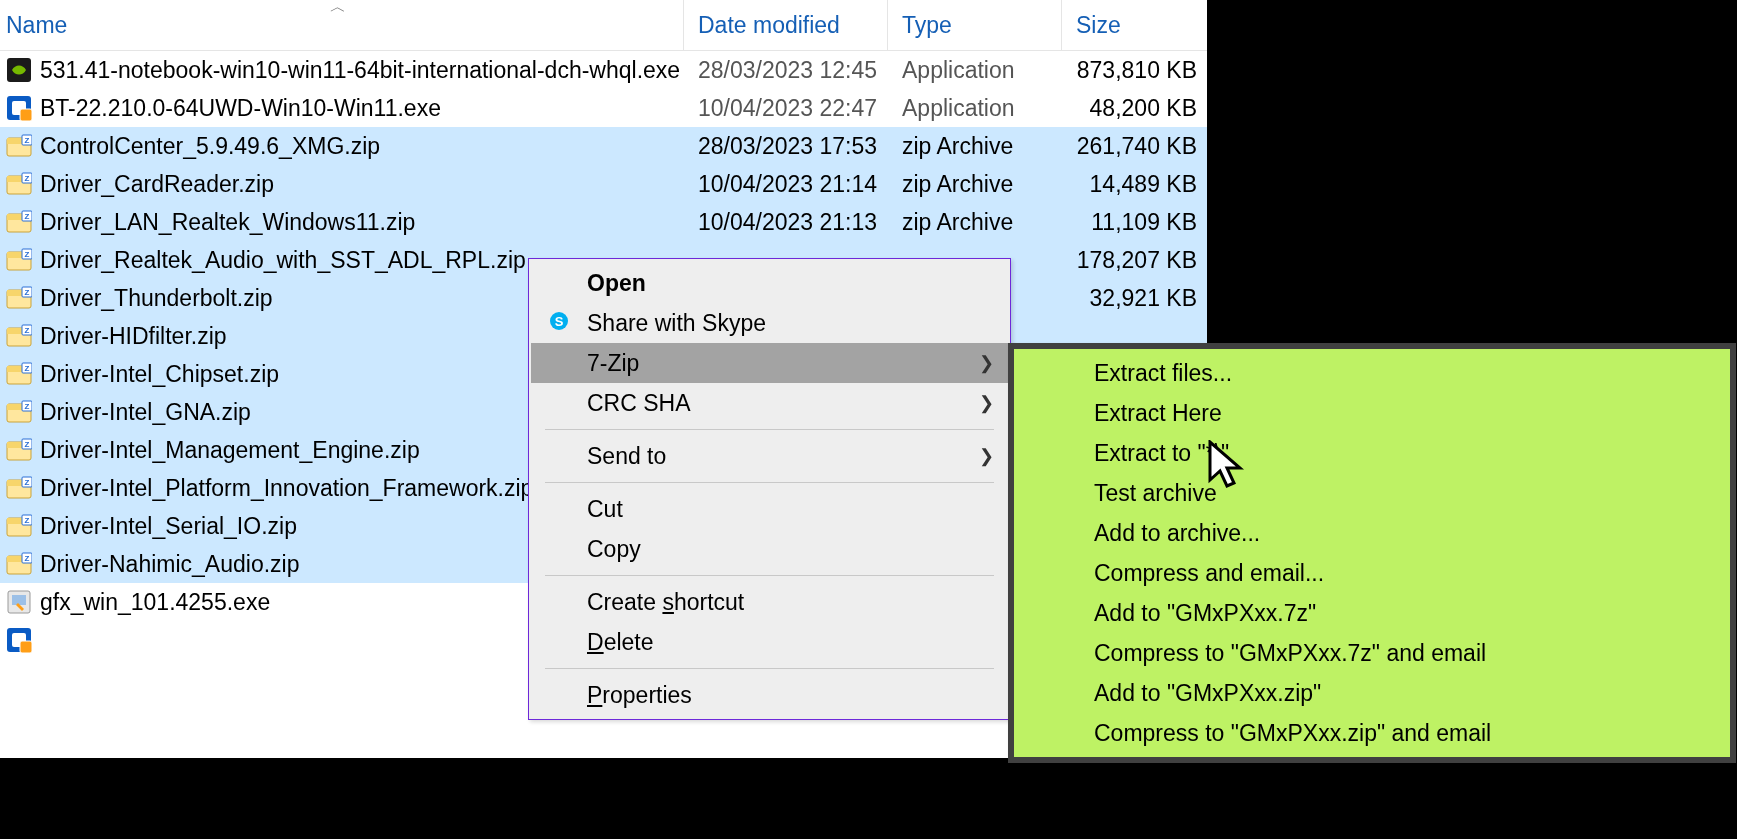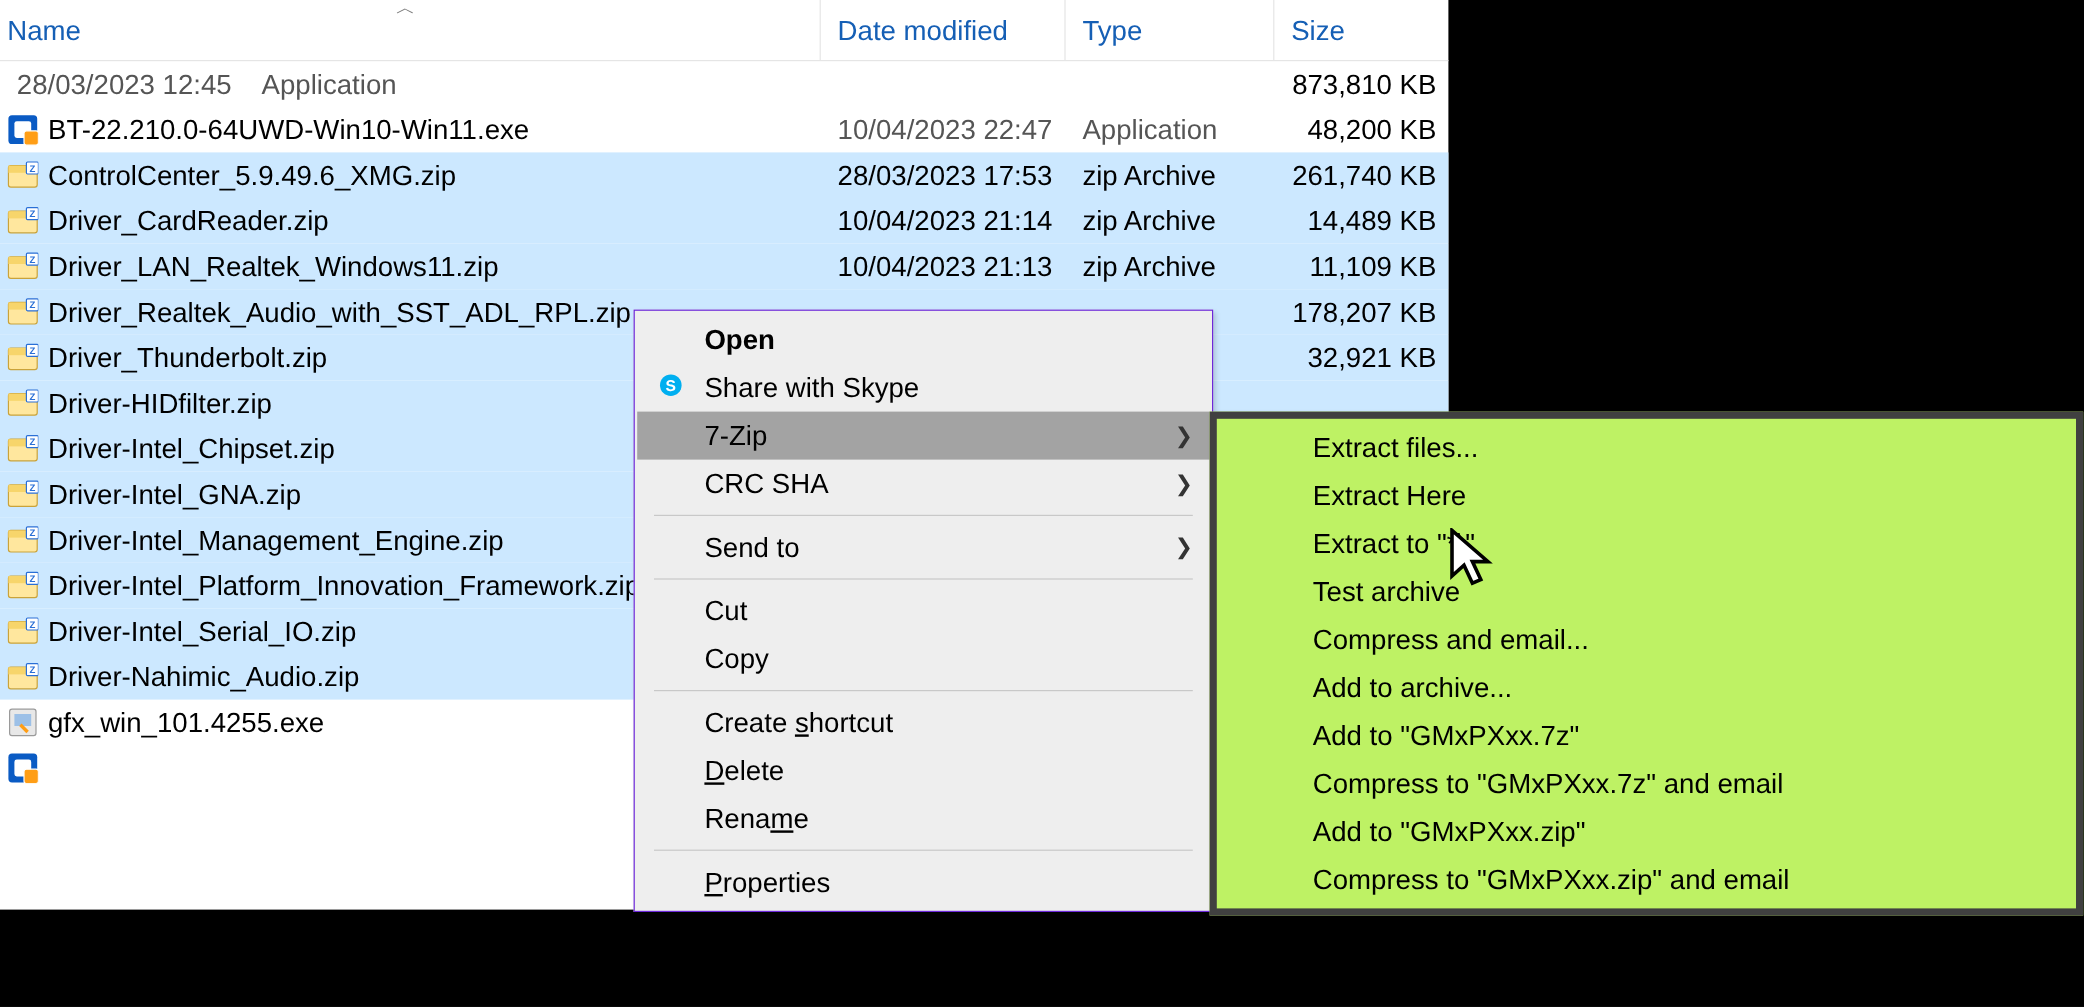--- a/index.html
+++ b/index.html
@@ -120,20 +120,29 @@
 <div class="pane">
   <div class="hdr">
     <span class="sort-arrow">︿</span>
     <div class="col-name">Name</div>
     <div class="col-date">Date modified</div>
     <div class="col-type">Type</div>
     <div class="col-size">Size</div>
   </div>
   <div class="rows" id="rows">
       <div class="row">
+        <div class="c-name">
+          <span class="icon">
+            <svg width="26" height="26" viewBox="0 0 26 26">
+              <rect x="1" y="1" width="24" height="24" rx="3" fill="#1b1b1b"></rect>
+              <path d="M6 13 C9 7 17 7 20 13 C17 19 9 19 6 13 Z" fill="#76b900"></path>
+            </svg>
+          </span>
+          <span>531.41-notebook-win10-win11-64bit-international-dch-whql.exe</span>
+        </div>
         <div class="c-date">28/03/2023 12:45</div>
         <div class="c-type">Application</div>
         <div class="c-size">873,810 KB</div>
       </div>
       <div class="row">
         <div class="c-name">
           <span class="icon">
             <svg width="26" height="26" viewBox="0 0 26 26">
               <rect x="1" y="1" width="24" height="24" rx="3" fill="#0a5bc4"></rect>
               <rect x="6" y="6" width="14" height="14" rx="2" fill="#fff"></rect>
@@ -403,47 +412,44 @@
   <div class="item">
     <span class="mlabel">Copy</span>
   </div>
   <div class="sep"></div>
   <div class="item">
     <span class="mlabel"><span>Create </span><span class="underline">s</span><span>hortcut</span></span>
   </div>
   <div class="item">
     <span class="mlabel"><span class="underline">D</span><span>elete</span></span>
   </div>
-  <div class="item">
-    <span class="mlabel"><span>Rena</span><span class="underline">m</span><span>e</span></span>
-  </div>
   <div class="sep"></div>
   <div class="item">
     <span class="mlabel"><span class="underline">P</span><span>roperties</span></span>
   </div>
 </div>
 
 <div class="submenu" style="left:1008px; top:343px; width:728px;">
   <div class="sub-item">
       <span>Extract files...</span>
     </div>
   <div class="sub-item">
       <span>Extract Here</span>
     </div>
   <div class="sub-item hover">
       <span>Extract to "*\"</span>
     </div>
   <div class="sub-item">
       <span>Test archive</span>
     </div>
   <div class="sub-item">
+      <span>Add to archive...</span>
+    </div>
+  <div class="sub-item">
       <span>Compress and email...</span>
-    </div>
-  <div class="sub-item">
-      <span>Add to archive...</span>
     </div>
   <div class="sub-item">
       <span>Add to "GMxPXxx.7z"</span>
     </div>
   <div class="sub-item">
       <span>Compress to "GMxPXxx.7z" and email</span>
     </div>
   <div class="sub-item">
       <span>Add to "GMxPXxx.zip"</span>
     </div>

